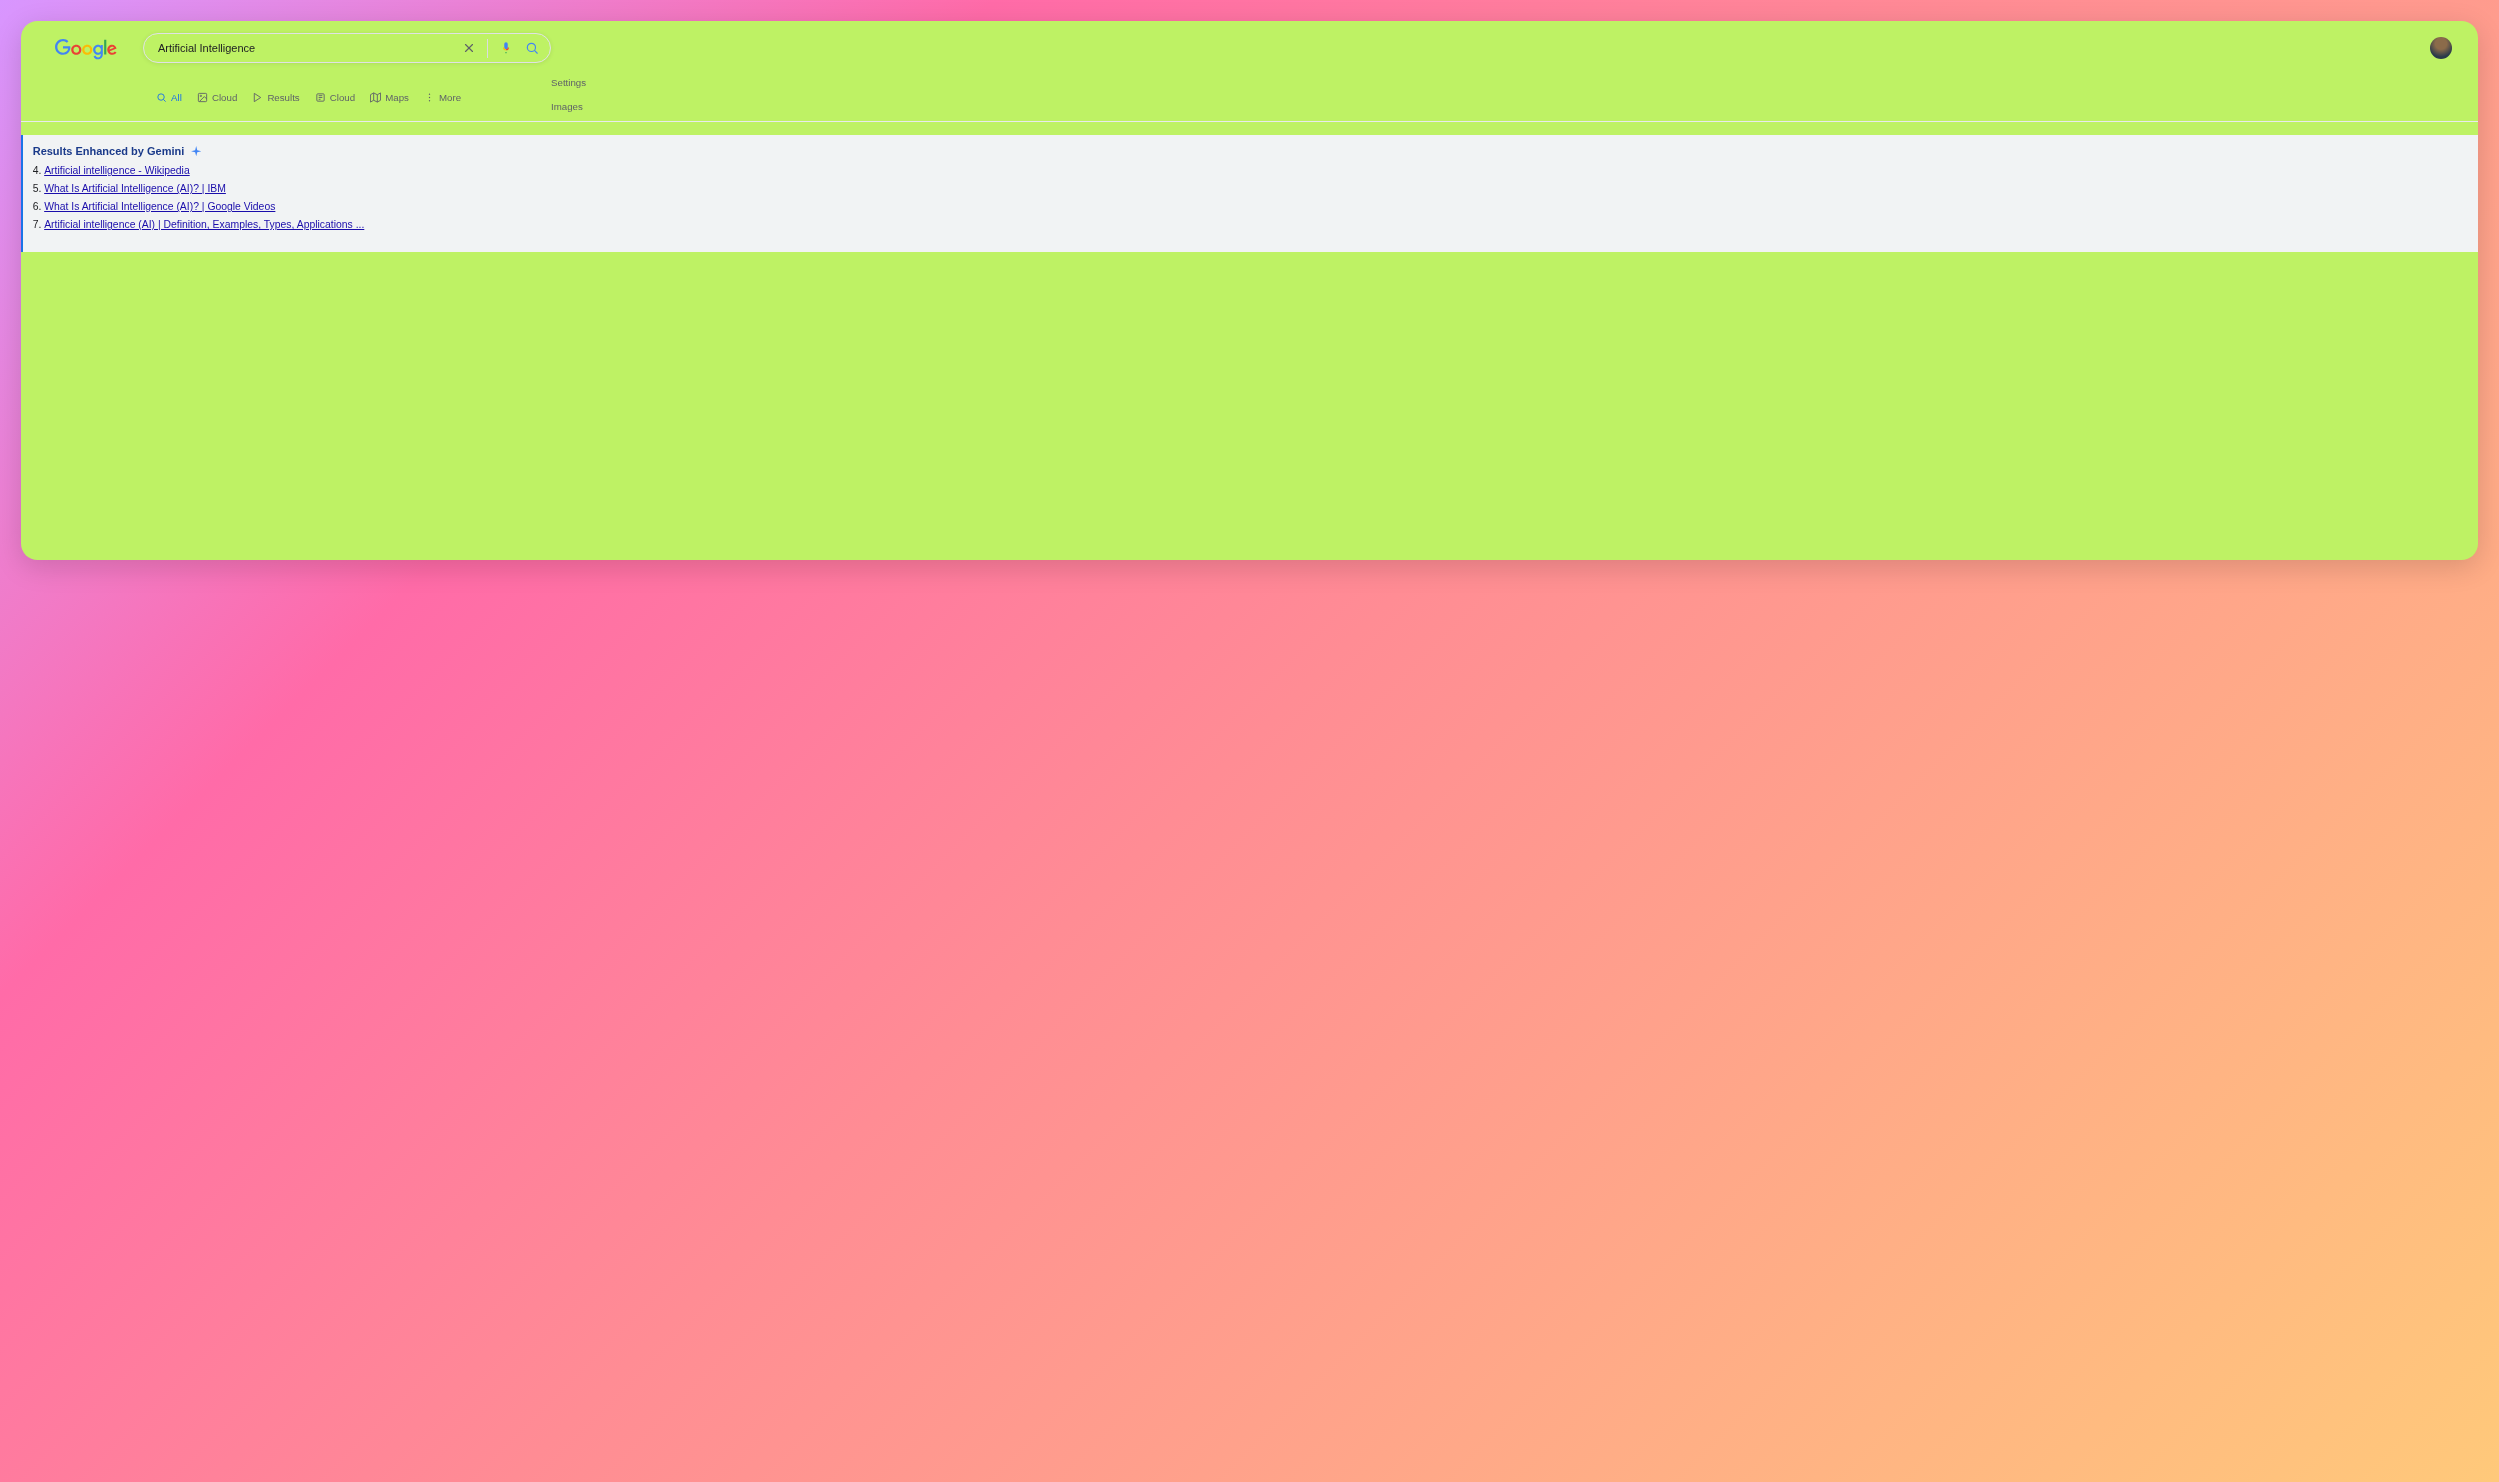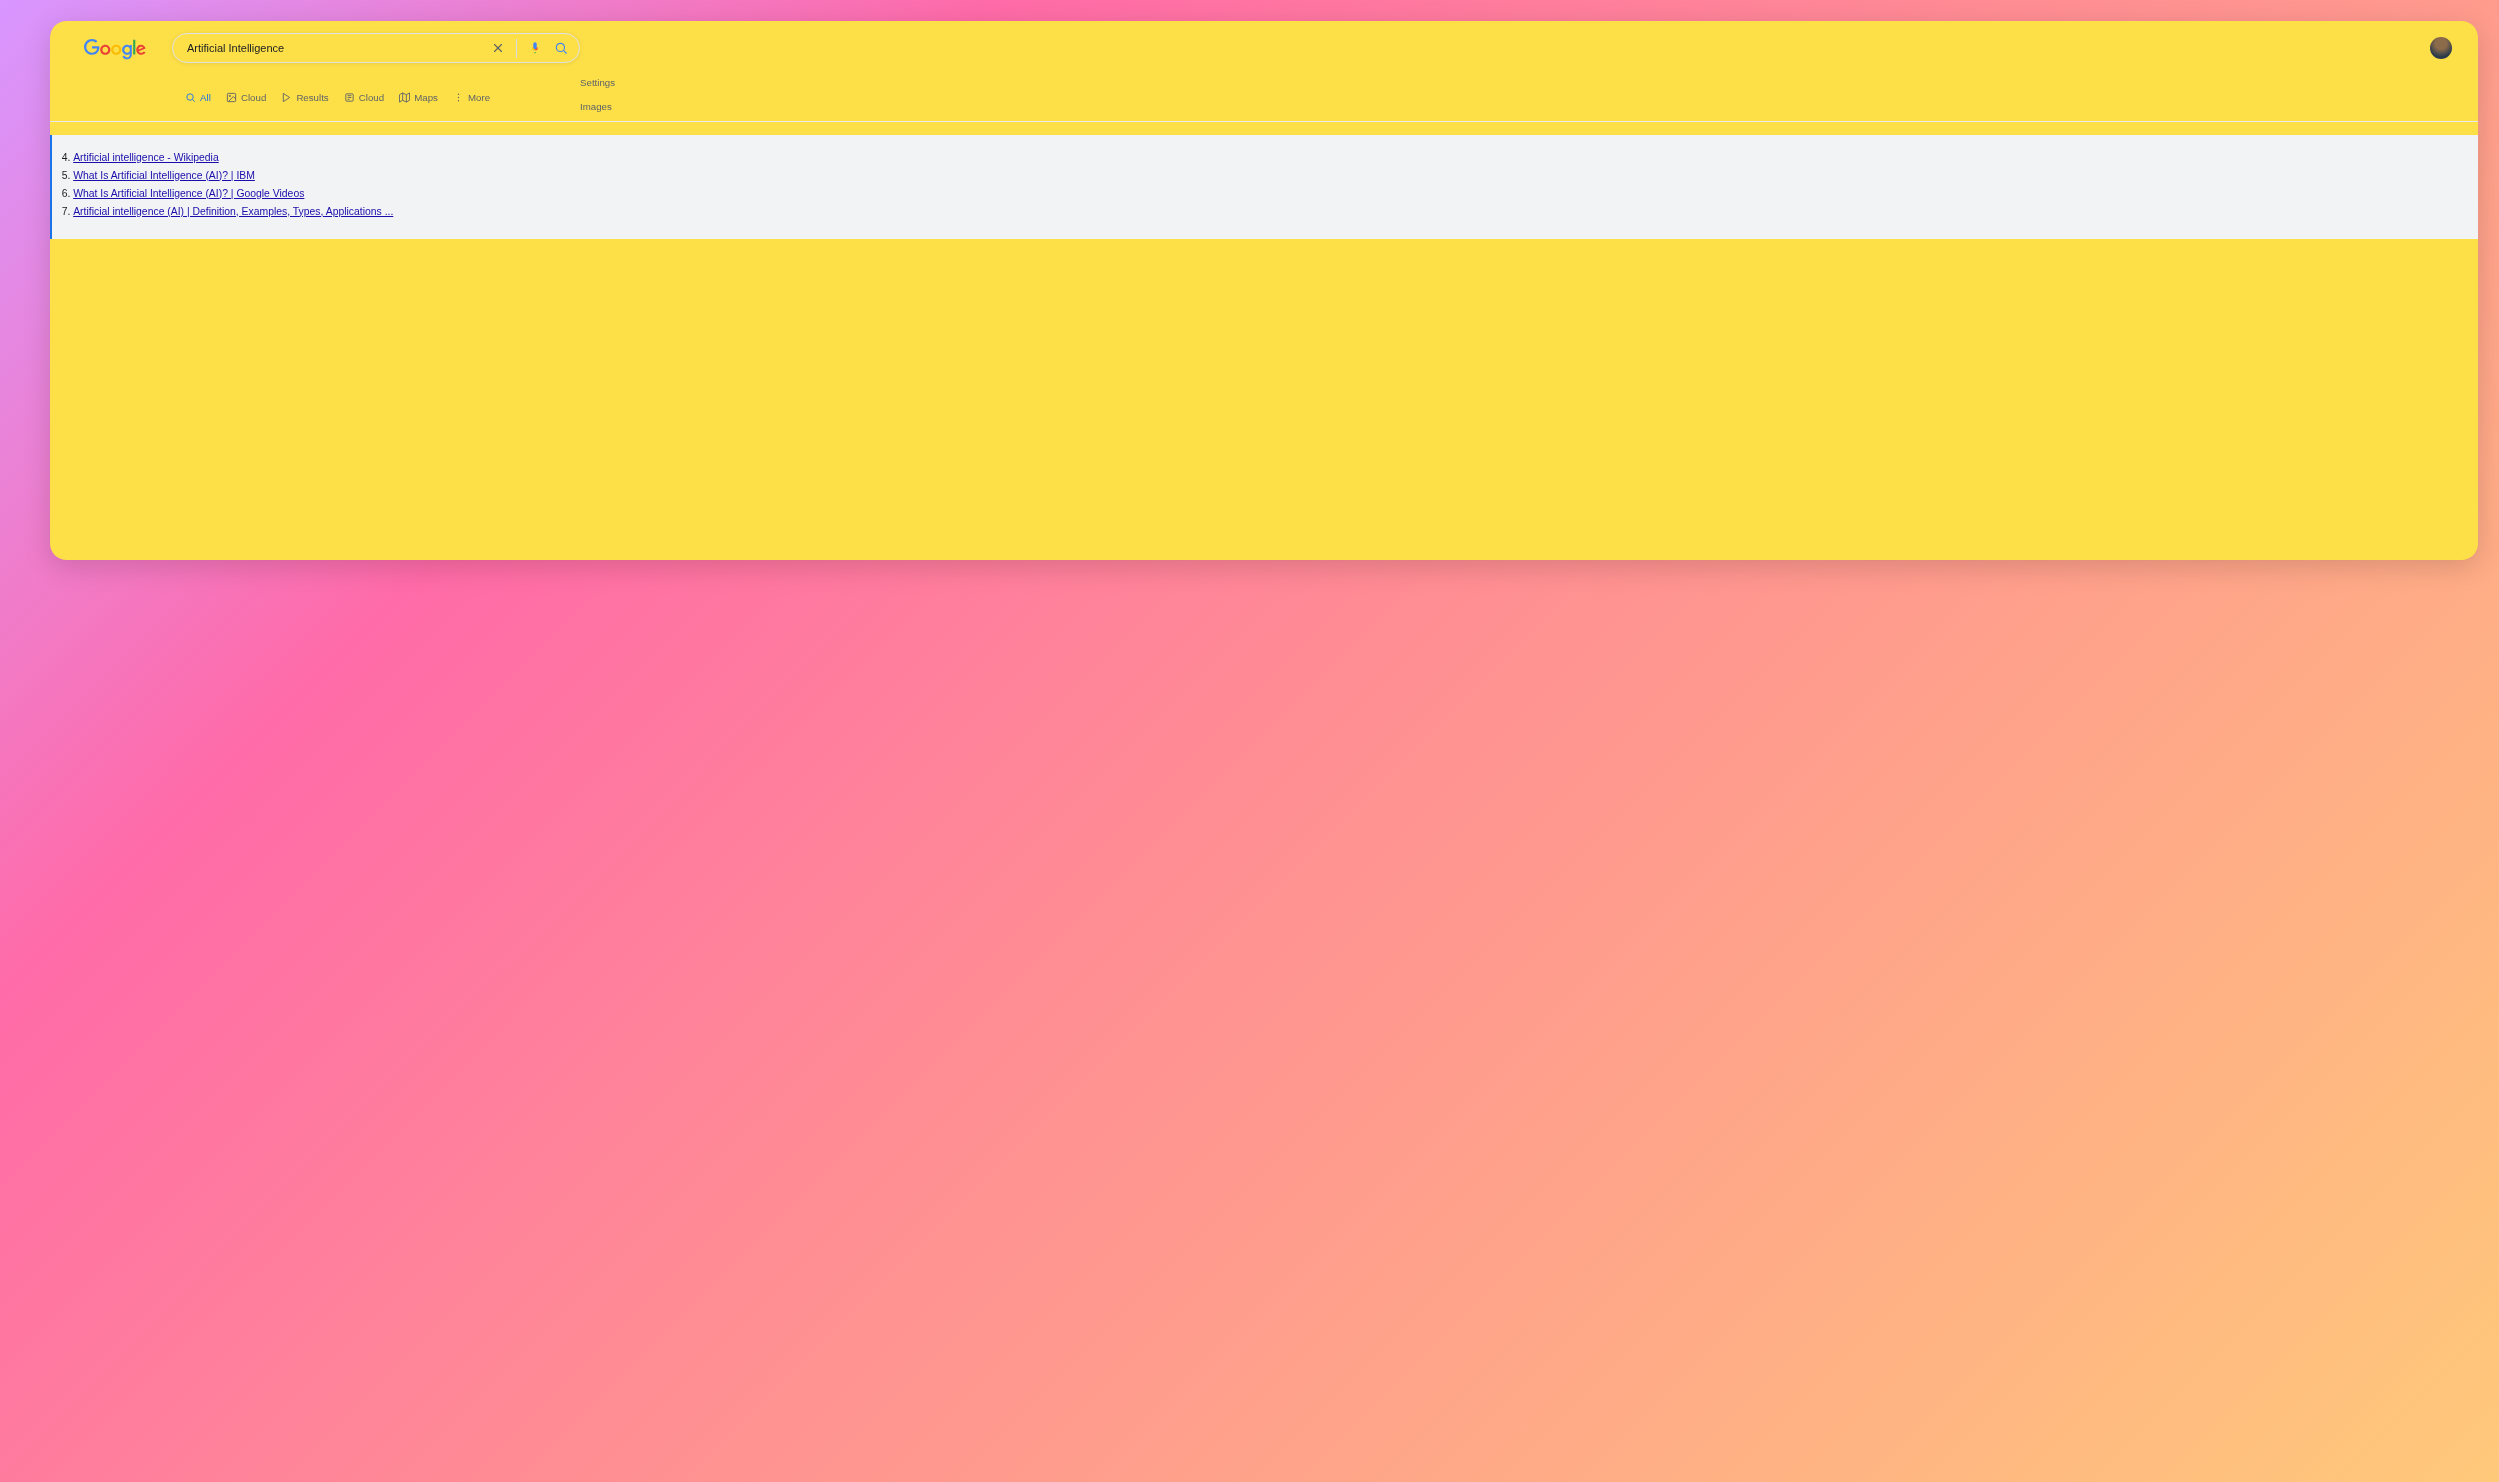--- a/index.html
+++ b/index.html
@@ -3,26 +3,25 @@
   <meta charset="utf-8">
   <style>
     * { margin: 0; padding: 0; box-sizing: border-box; }
     body {
       font-family: -apple-system, BlinkMacSystemFont, 'Segoe UI', Arial, sans-serif;
       background: linear-gradient(135deg, #d896ff 0%, #ff6ba8 25%, #ff8c94 50%, #ffc97a 100%);
       min-height: 100vh;
       padding: 21px;
     }
     .window {
-      background: #fde047;
+      background: #bef264;
       border-radius: 16.6px;
       overflow: hidden;
       box-shadow: 0 7px 28px rgba(0,0,0,0.15);
       min-height: 539px;
-      margin-left: 29px;
     }
     .header {
       display: flex;
       align-items: center;
       padding: 12.4px 19.4px 0 33px;
       gap: 25px;
     }
     .logo {
       flex-shrink: 0;
       padding-top: 1.4px;
@@ -200,20 +199,26 @@
         <span>More</span>
       </div>
     </div>
     <div class="nav-right">
       <span>Settings</span>
       <span>Images</span>
     </div>
   </div>
 
   <div class="gemini-panel">
+    <div class="gemini-title">
+      <span>Results Enhanced by Gemini</span>
+      <svg class="sparkle" viewBox="0 0 24 24">
+          <path fill="#4285F4" d="M12 2l2 8 8 2-8 2-2 8-2-8-8-2 8-2z"></path>
+        </svg>
+    </div>
     <div class="result-row">
       <span class="result-num">4.</span>
       <a class="result-link">Artificial intelligence - Wikipedia</a>
     </div>
     <div class="result-row">
       <span class="result-num">5.</span>
       <a class="result-link">What Is Artificial Intelligence (AI)? | IBM</a>
     </div>
     <div class="result-row">
       <span class="result-num">6.</span>

